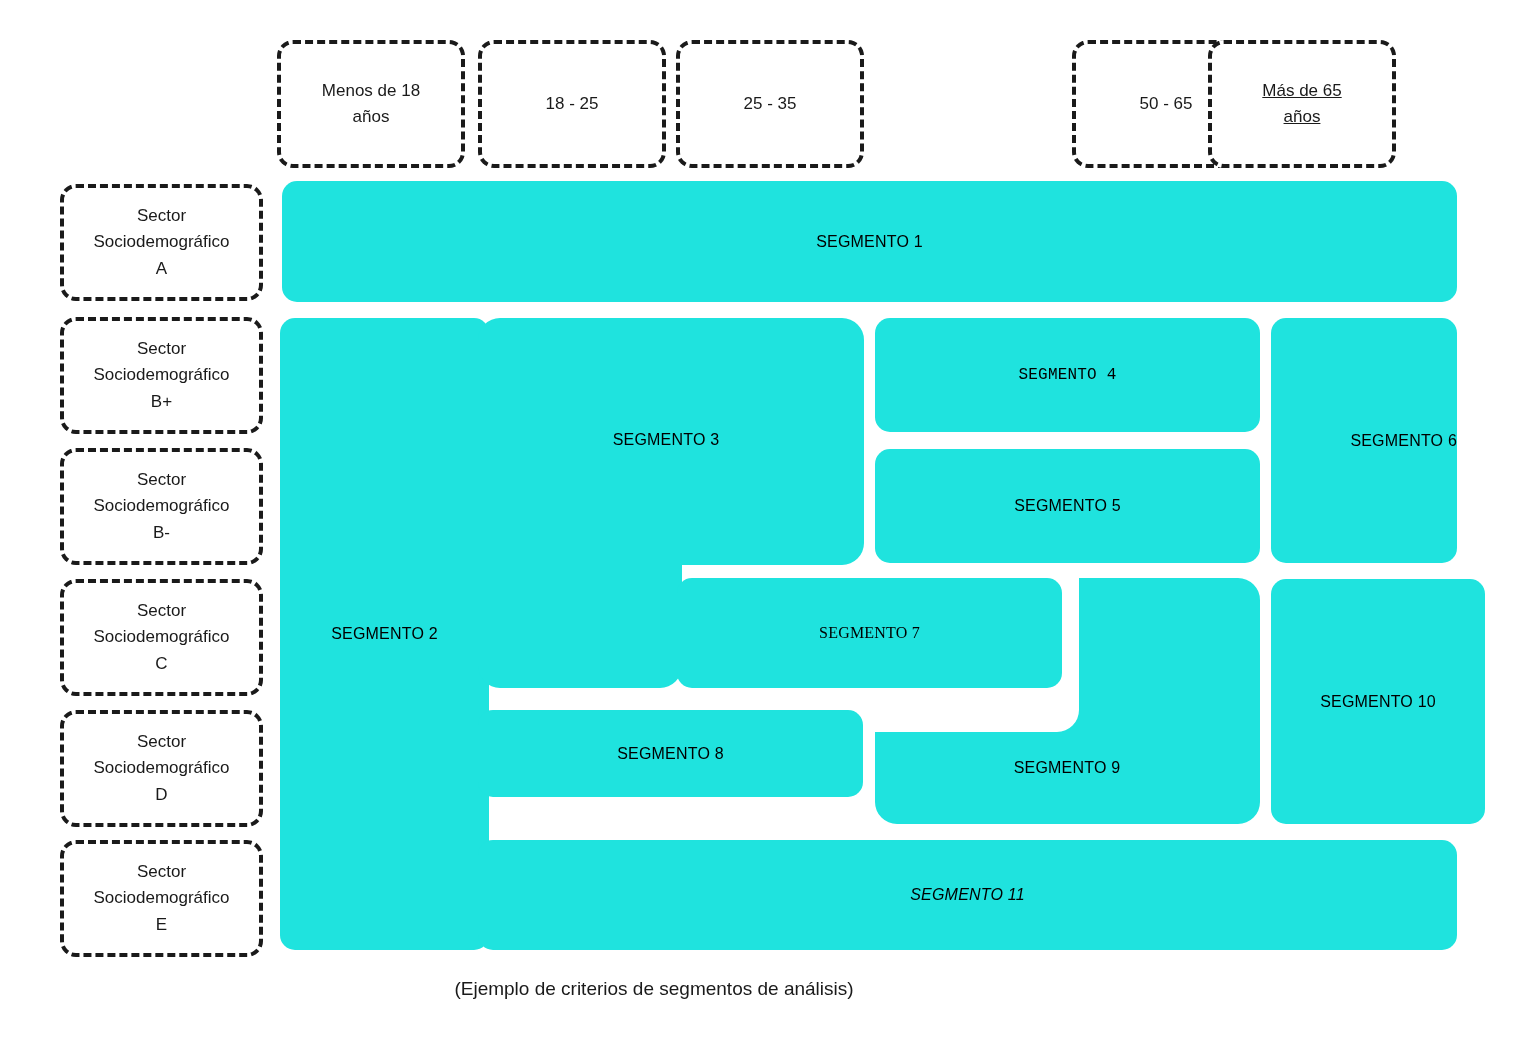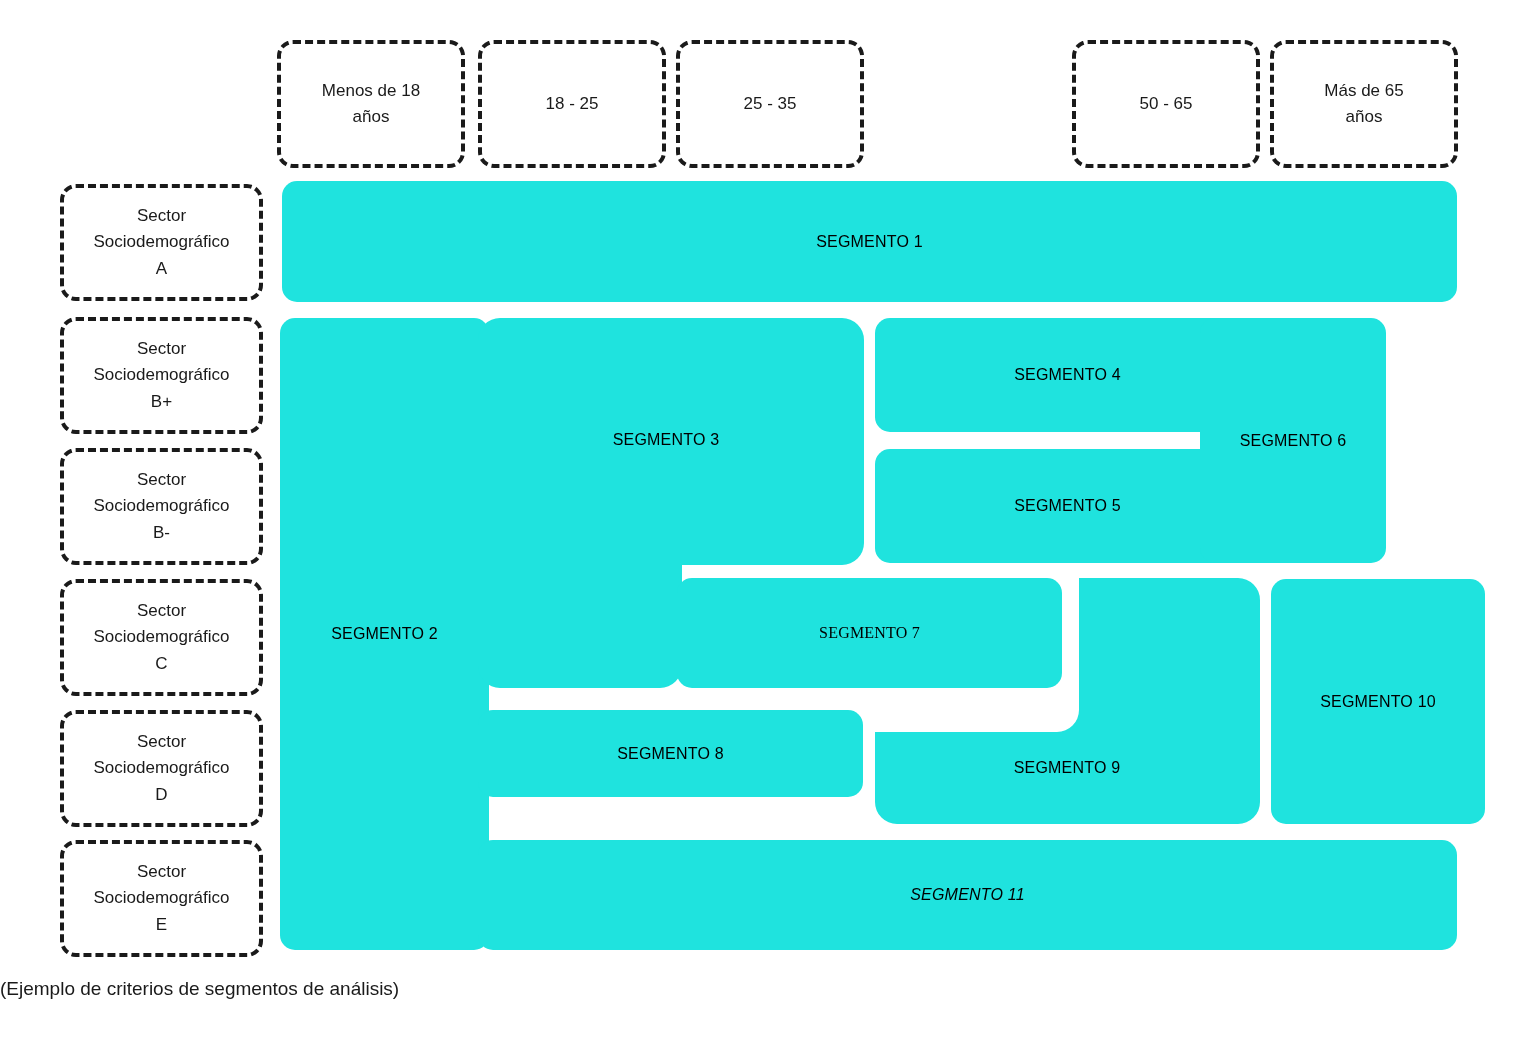--- a/index.html
+++ b/index.html
@@ -70,35 +70,36 @@
     white-space: nowrap;
     transform: translate(-50%, -50%);
     pointer-events: none;
   }
 
   
   .caption {
     position: absolute;
     left: 0;
     width: 1308px;
+    text-align: center;
     font-size: 19px;
     color: #1a1a1a;
   }
 </style>
 </head>
 <body>
 
 <div id="canvas">
 
   <div class="crit-box col-head" style="left:277px;  top:40px;  width:188px; height:128px;">Menos de 18
 años</div>
   <div class="crit-box col-head" style="left:478px;  top:40px;  width:188px; height:128px;">18 - 25</div>
   <div class="crit-box col-head" style="left:676px;  top:40px;  width:188px; height:128px;">25 - 35</div>
   <div class="crit-box col-head" style="left:1072px; top:40px;  width:188px; height:128px;">50 - 65</div>
-  <div class="crit-box col-head" style="left:1270px; top:40px;  width:188px; height:128px;">Más de 65
+  <div class="crit-box col-head" style="left:1208px; top:40px;  width:188px; height:128px;text-decoration:underline;">Más de 65
 años</div>
 
   <div class="crit-box row-head" style="left:60px; top:184px; width:203px; height:117px;">Sector
 Sociodemográfico
 A</div>
   <div class="crit-box row-head" style="left:60px; top:317px; width:203px; height:117px;">Sector
 Sociodemográfico
 B+</div>
   <div class="crit-box row-head" style="left:60px; top:448px; width:203px; height:117px;">Sector
 Sociodemográfico
@@ -119,29 +120,29 @@
 
   <div class="seg" style="left:280px; top:318px; width:209px; height:632px;">
     <span>SEGMENTO 2</span>
   </div>
 
   <svg class="seg-svg" style="left:478px; top:318px;" width="386" height="370" viewBox="0 0 386 370" aria-hidden="false">
     <path d="M 22,0 H 364 A 22,22 0 0 1 386,22 V 225 A 22,22 0 0 1 364,247 H 204 V 348 A 22,22 0 0 1 182,370 H 22 A 22,22 0 0 1 0,348 V 22 A 22,22 0 0 1 22,0 Z"></path>
   </svg>
   <div class="seg-label-abs" style="left:666px; top:440px;">SEGMENTO 3</div>
 
-  <div class="seg" style="left:875px; top:318px; width:385px; height:114px;">
+  <div class="seg" style="left:875px; top:318px; width:385px; height:114px;font-family:Liberation Mono, monospace;">
     <span>SEGMENTO 4</span>
   </div>
 
   <div class="seg" style="left:875px; top:449px; width:385px; height:114px;">
     <span>SEGMENTO 5</span>
   </div>
 
-  <div class="seg" style="left:1200px; top:318px; width:186px; height:245px;">
+  <div class="seg" style="left:1271px; top:318px; width:186px; height:245px;justify-content:flex-end;">
     <span>SEGMENTO 6</span>
   </div>
 
   <div class="seg" style="left:677px; top:578px; width:385px; height:110px;font-family:Liberation Serif, serif;">
     <span>SEGMENTO 7</span>
   </div>
 
   <div class="seg" style="left:478px; top:710px; width:385px; height:87px;">
     <span>SEGMENTO 8</span>
   </div>

